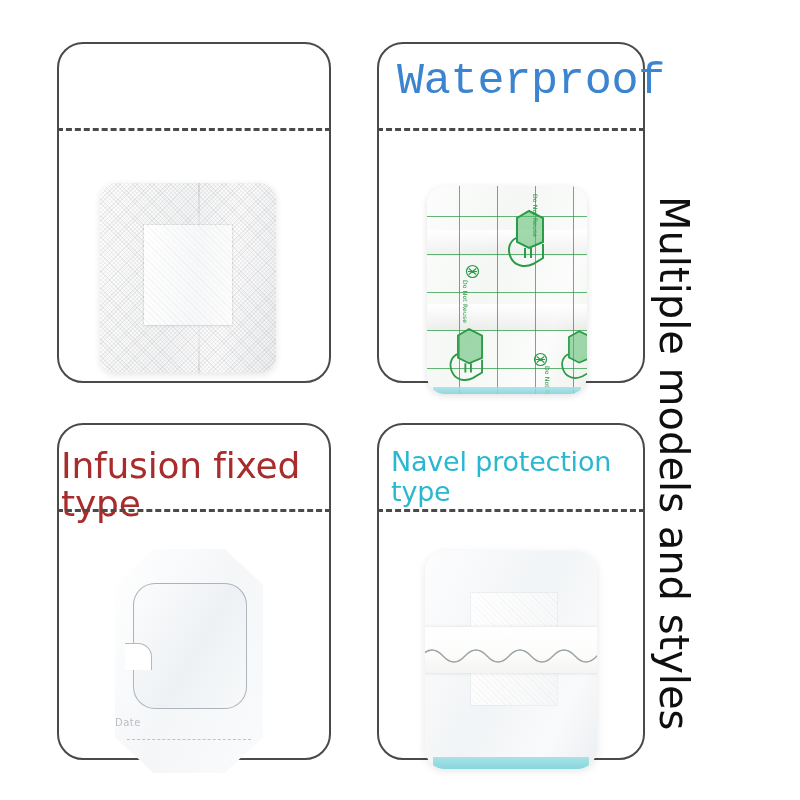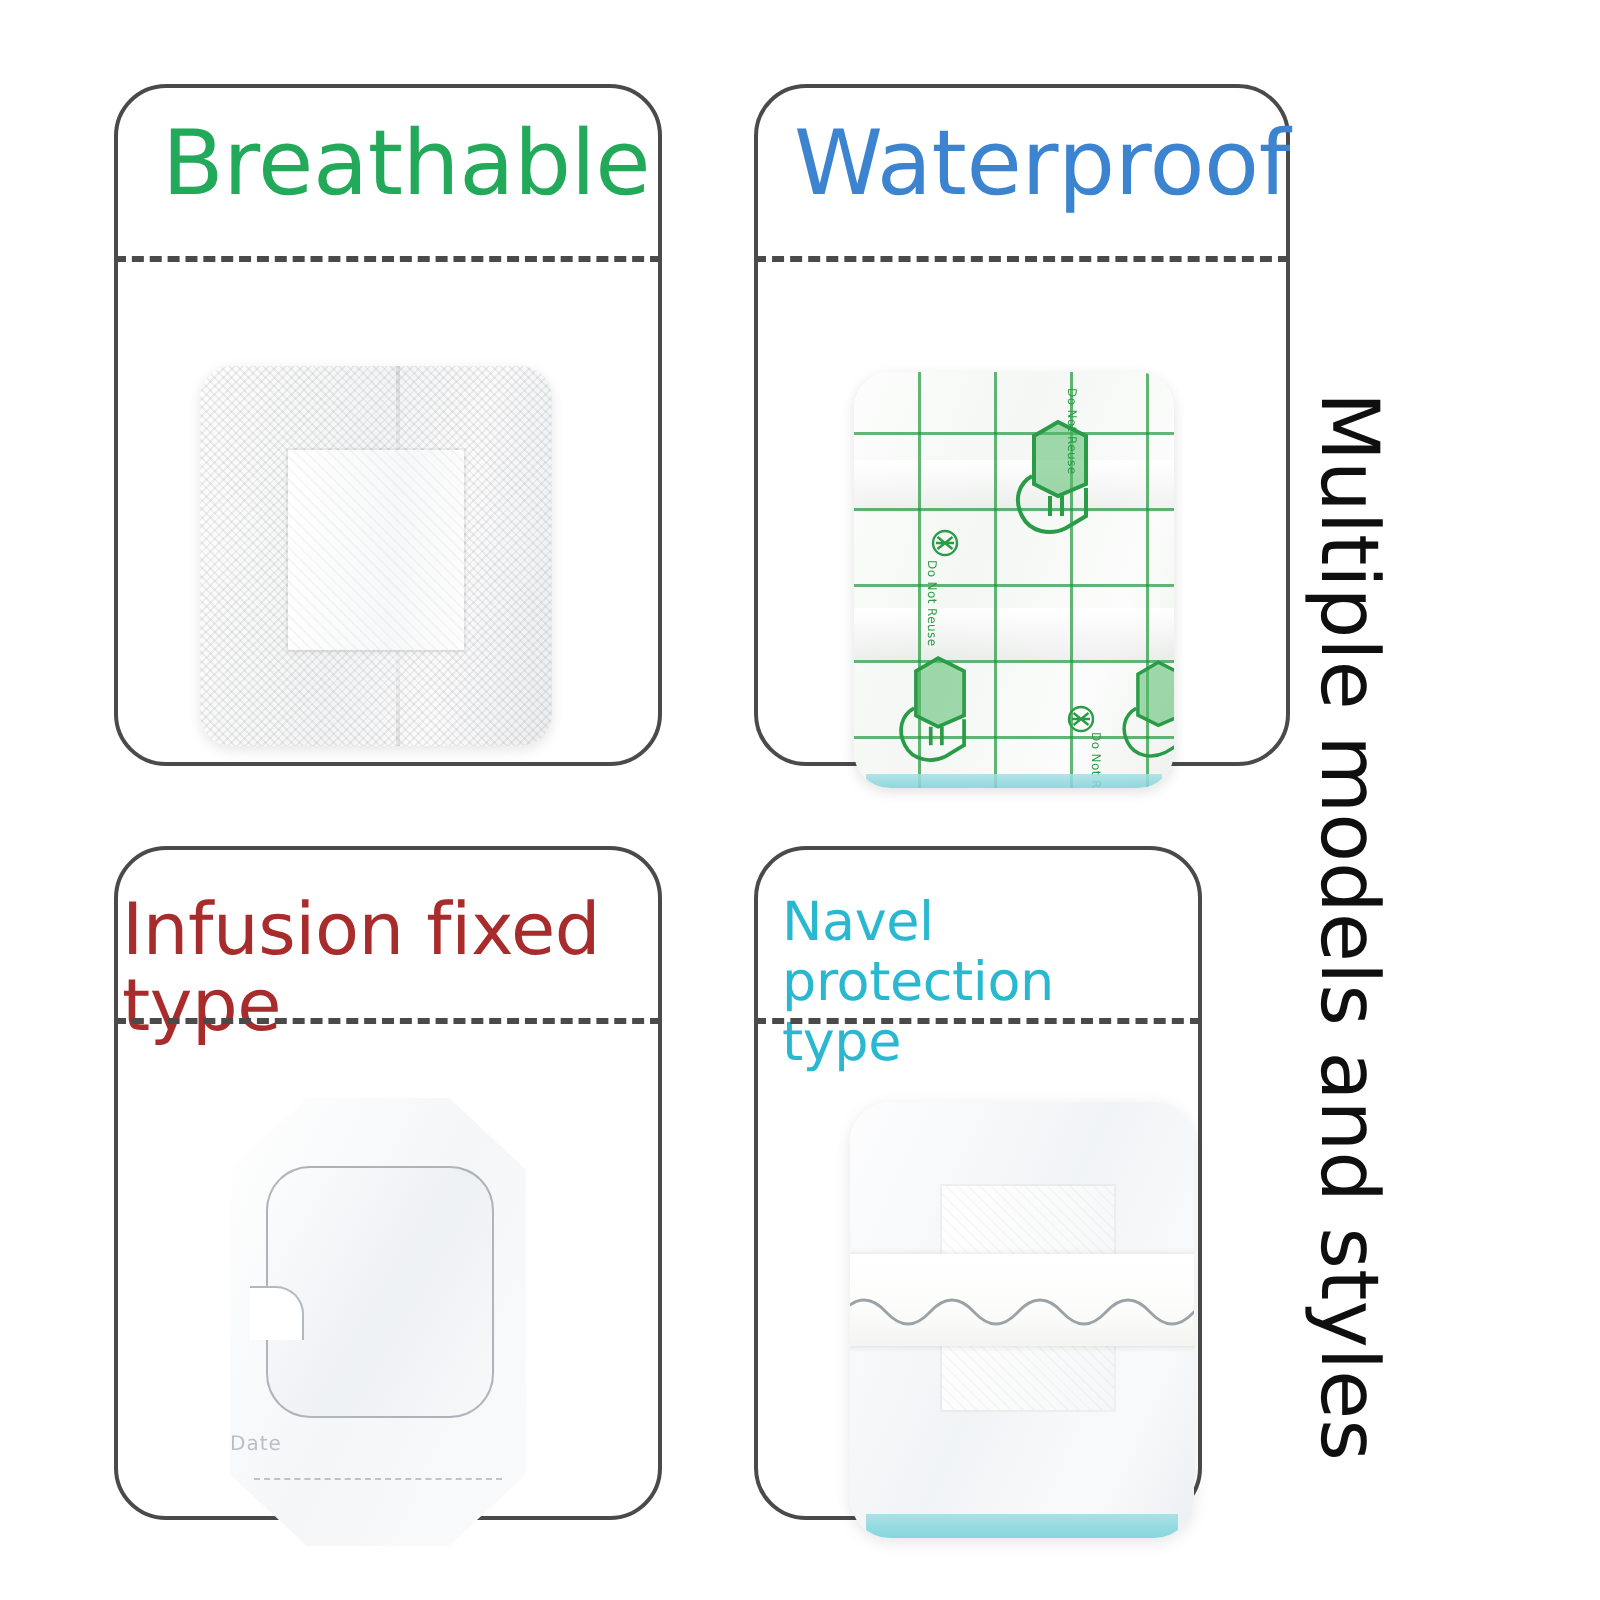--- a/index.html
+++ b/index.html
@@ -26,21 +26,21 @@
     position: absolute;
     border: 2.5px solid #4a4a4a;
     border-radius: 26px;
     background: #ffffff;
     box-sizing: border-box;
     overflow: visible;
   }
   #card-breathable { left: 57px;  top: 42px;  width: 274px; height: 341px; }
   #card-waterproof { left: 377px; top: 42px;  width: 268px; height: 341px; }
   #card-infusion   { left: 57px;  top: 423px; width: 274px; height: 337px; }
-  #card-navel      { left: 377px; top: 423px; width: 224px; height: 337px; }
+  #card-navel      { left: 377px; top: 423px; width: 268px; height: 337px; }
 
   
   .divider {
     position: absolute;
     left: -2px;
     right: -2px;
     height: 0;
     border-top: 3.5px dashed #4a4a4a;
   }
   #card-breathable .divider,
@@ -59,20 +59,21 @@
   }
   #title-breathable {
     left: 22px; top: 14px;
     font-size: 45px;
     color: #22a95a;
   }
   #title-waterproof {
     left: 18px; top: 14px;
     font-size: 45px;
     color: #3c84d0;
+    font-family: Liberation Mono, monospace;
   }
   #title-infusion {
     left: 2px; top: 22px;
     font-size: 36px;
     color: #a82c2c;
   }
   #title-navel {
     left: 12px; top: 22px;
     font-size: 27px;
     color: #29b8d0;
@@ -228,21 +229,20 @@
     position: absolute; left: 8px; right: 8px; bottom: 0; height: 12px;
     background: linear-gradient(180deg,#a9e2e7,#86d6dd);
   }
 </style>
 </head>
 <body>
 
 <div class="board">
 
   <div class="card" id="card-breathable">
-    <div class="title" id="title-breathable">Breathable</div>
     <div class="divider"></div>
 
     <div class="stage">
       <div id="art-breathable">
         <div class="seam"></div>
         <div class="pad"></div>
       </div>
     </div>
   </div>
 

